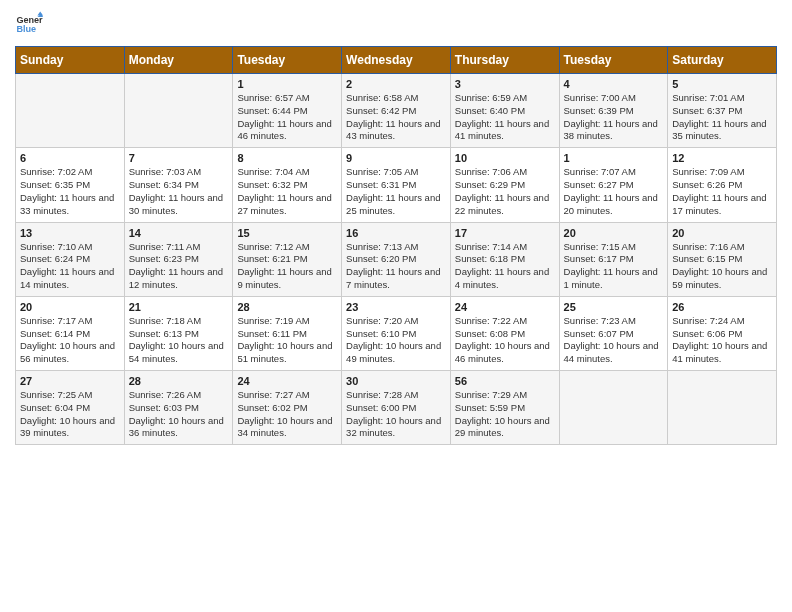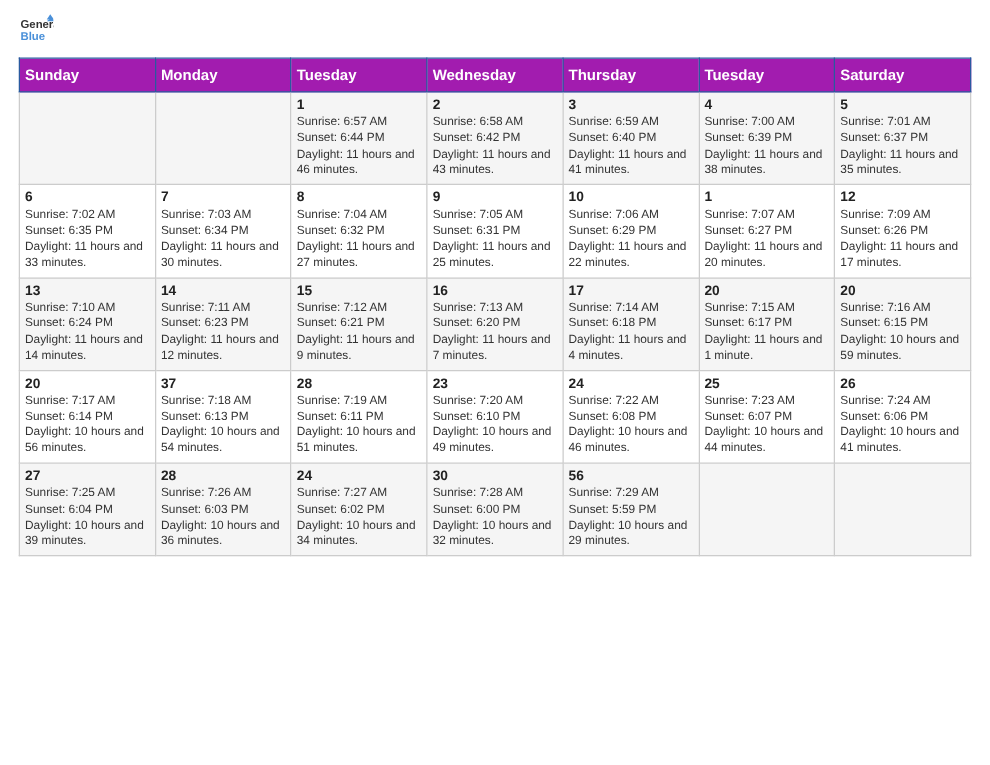--- a/index.html
+++ b/index.html
@@ -39,21 +39,21 @@
     .subtitle {
       font-size: 15px;
       color: #555;
     }
     table {
       width: 100%;
       border-collapse: collapse;
       table-layout: fixed;
     }
     thead tr th {
-      background-color: #a21caf;
+      background-color: #a16207;
       color: #fff;
       font-size: 12px;
       font-weight: bold;
       padding: 6px 4px;
       text-align: left;
       border: 1px solid #2a5a9f;
     }
     tbody tr td {
       border: 1px solid #ccc;
       vertical-align: top;
@@ -200,21 +200,21 @@
             <span class="day-number">20</span>
             <div class="day-info">Sunrise: 7:16 AM<br>Sunset: 6:15 PM<br>Daylight: 10 hours and 59 minutes.</div>
           </td>
         </tr>
         <tr>
           <td>
             <span class="day-number">20</span>
             <div class="day-info">Sunrise: 7:17 AM<br>Sunset: 6:14 PM<br>Daylight: 10 hours and 56 minutes.</div>
           </td>
           <td>
-            <span class="day-number">37</span>
+            <span class="day-number">21</span>
             <div class="day-info">Sunrise: 7:18 AM<br>Sunset: 6:13 PM<br>Daylight: 10 hours and 54 minutes.</div>
           </td>
           <td>
             <span class="day-number">28</span>
             <div class="day-info">Sunrise: 7:19 AM<br>Sunset: 6:11 PM<br>Daylight: 10 hours and 51 minutes.</div>
           </td>
           <td>
             <span class="day-number">23</span>
             <div class="day-info">Sunrise: 7:20 AM<br>Sunset: 6:10 PM<br>Daylight: 10 hours and 49 minutes.</div>
           </td>

